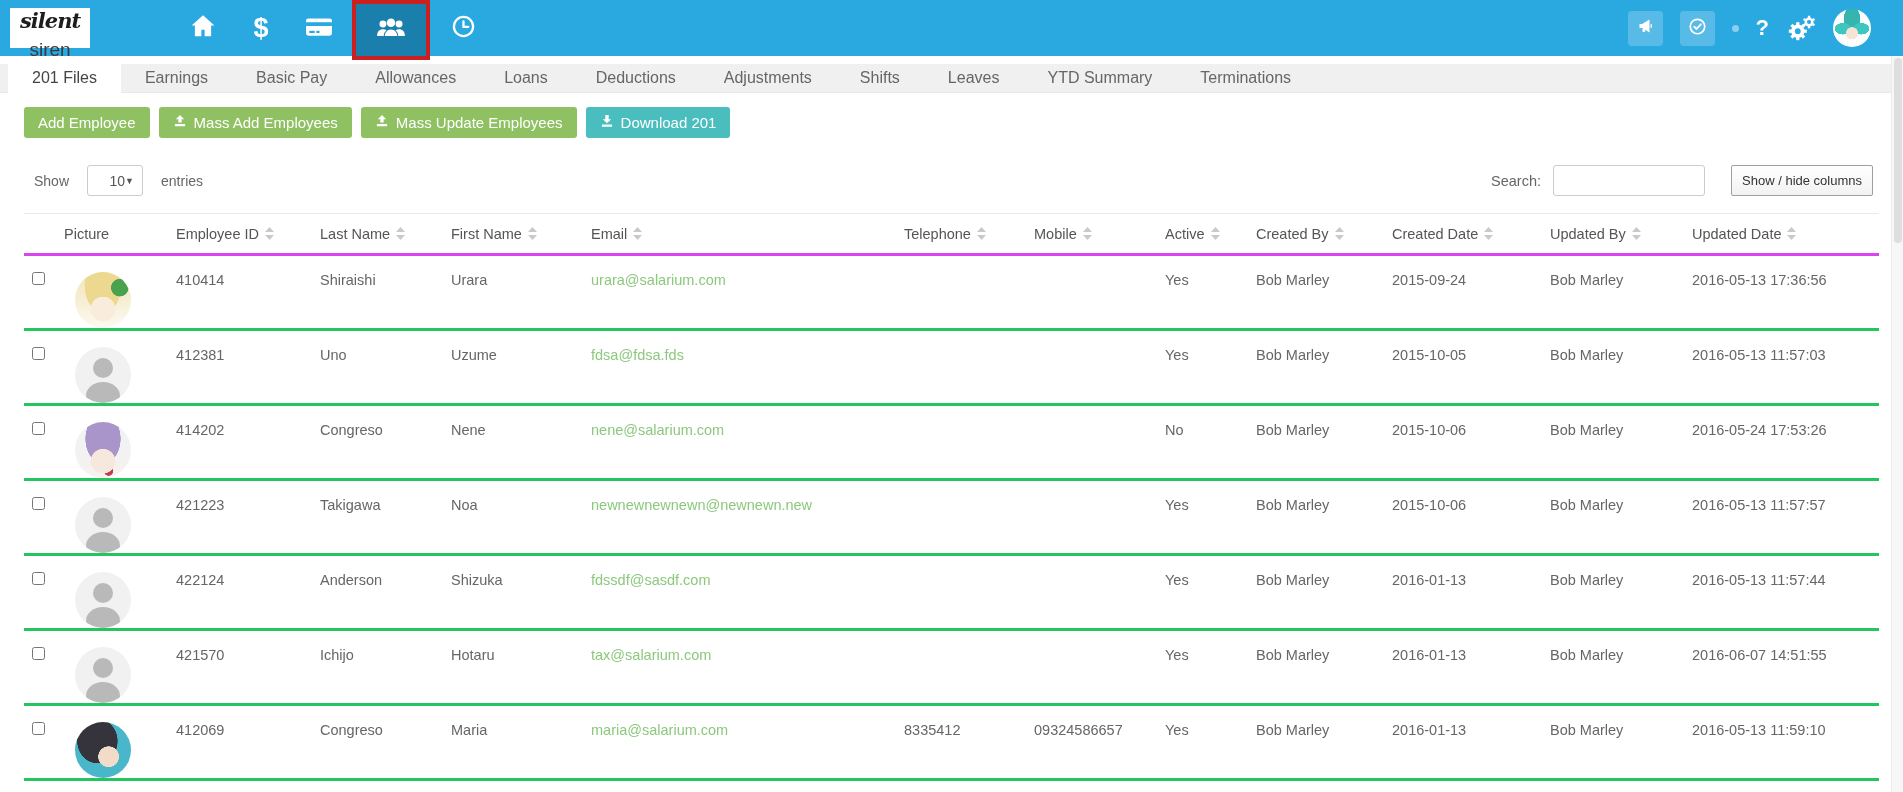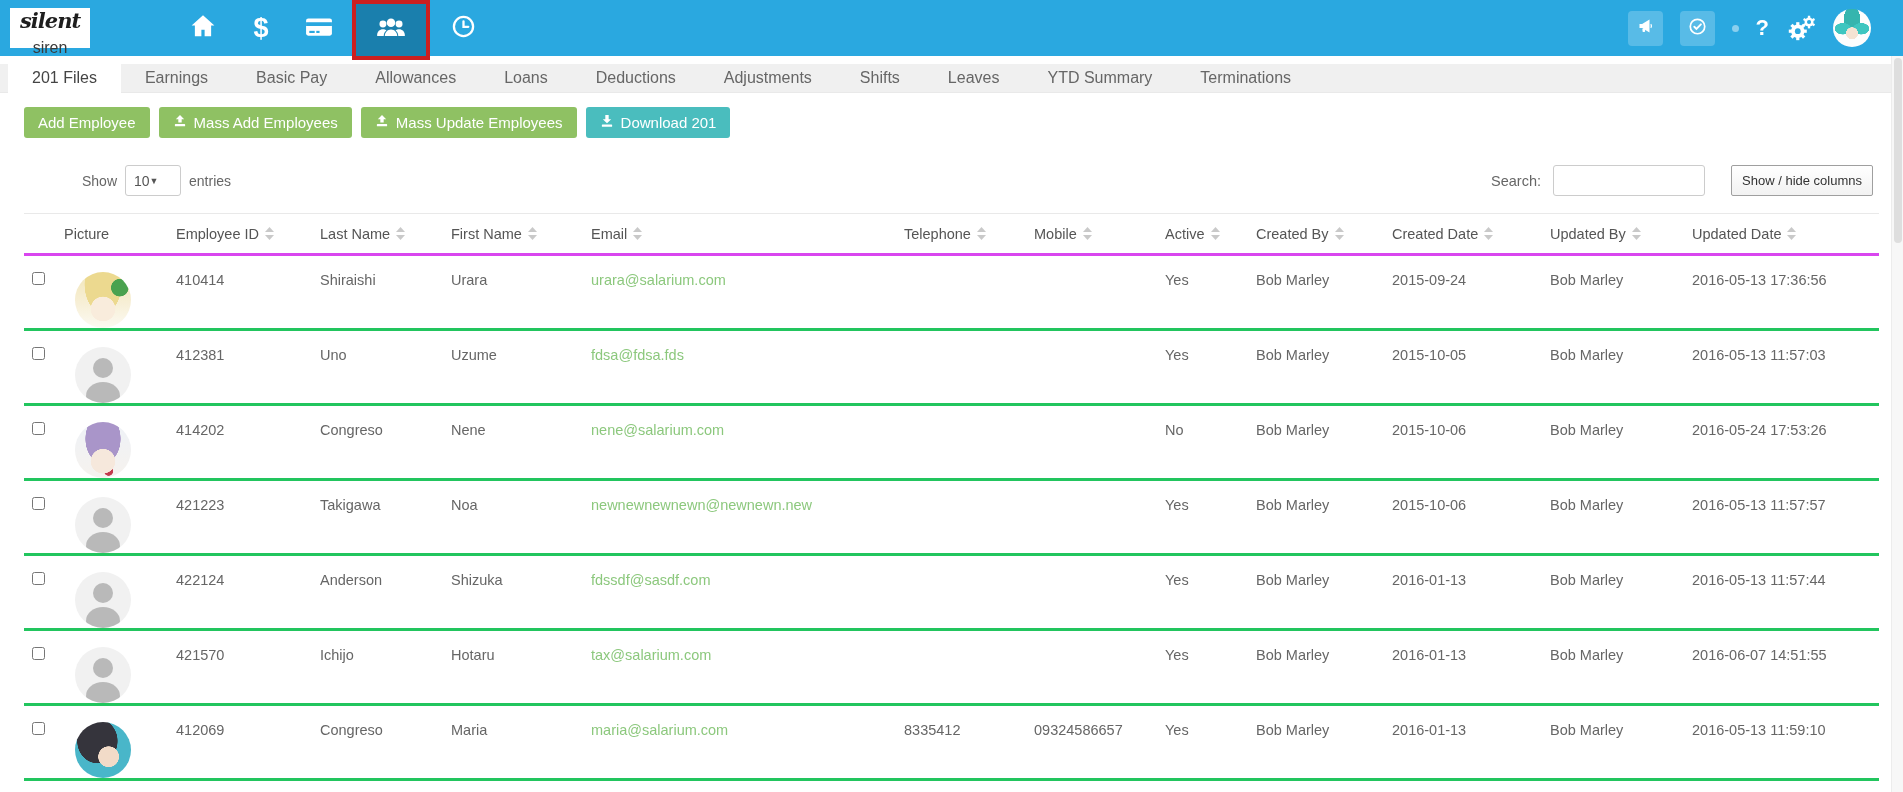--- a/index.html
+++ b/index.html
@@ -5,21 +5,21 @@
   * { margin:0; padding:0; box-sizing:border-box; }
   html,body { width:1903px; height:792px; overflow:hidden; background:#fff;
     font-family:"Liberation Sans","DejaVu Sans",sans-serif; }
 
   
   .topbar { height:56px; background:#2aa8e0; display:flex; align-items:center; position:relative; z-index:5; }
   .logo { margin-left:10px; background:#fff; height:40px; padding:0 10px; display:flex; align-items:center; gap:3px; cursor:pointer;flex-direction:column; }
   .logo-silent { font-family:"DejaVu Serif","Liberation Serif",serif; font-style:italic; font-weight:bold; font-size:21px; color:#1d1d1d; letter-spacing:-1px; }
   .logo-swirl { width:20px; height:20px; border-radius:50%; margin:0 1px;
     background:radial-gradient(circle at 42% 40%, #fde9c8 0 14%, #f5b545 38%, #e37d12 72%, #c05d04 100%); }
-  .logo-siren { font-size:16px; color:#3a3a3a; }
+  .logo-siren { font-size:19px; color:#3a3a3a; }
   .main-nav { display:flex; align-items:center; margin-left:88px; gap:8px; height:56px; }
   .nav-item { width:50px; height:56px; display:flex; align-items:center; justify-content:center; cursor:pointer; color:#fff; }
   .nav-item.active { width:78px; height:60px; background:#1a7fad; border:4px solid #cc1f1f; align-self:flex-start; }
   .nav-dollar { font-size:27px; font-weight:bold; color:#fff; line-height:1; }
   .top-right { margin-left:auto; display:flex; align-items:center; gap:17px; margin-right:32px; }
   .tr-btn { width:35px; height:35px; border-radius:4px; background:rgba(255,255,255,0.22); display:flex; align-items:center; justify-content:center; cursor:pointer; }
   .tr-dot { width:7px; height:7px; border-radius:50%; background:rgba(255,255,255,0.45); }
   .tr-help { font-size:22px; font-weight:bold; color:#fff; cursor:pointer; }
   .tr-gears { display:flex; cursor:pointer; }
   .tr-avatar { width:38px; height:38px; border-radius:50%; cursor:pointer; overflow:hidden;
@@ -37,23 +37,23 @@
 
   
   .toolbar { margin:14px 0 0 24px; display:flex; gap:9px; }
   .btn { height:31px; border:none; border-radius:3px; color:#fff; font-size:15px; padding:0 14px;
     display:inline-flex; align-items:center; gap:7px; cursor:pointer; font-family:inherit; }
   .btn.green { background:#8fc163; }
   .btn.teal  { background:#4abdbe; }
 
   
   .controls { margin-top:27px; padding:0 30px 0 34px; display:flex; align-items:center; justify-content:space-between; height:31px; }
-  .show-entries { display:flex; align-items:center; gap:8px; font-size:14px; color:#666;margin-left:48px; }
+  .show-entries { display:flex; align-items:center; gap:18px; font-size:14px; color:#666; }
   .select-box { width:56px; height:31px; border:1px solid #ccc; border-radius:3px; display:flex; align-items:center;
-    justify-content:flex-start; padding:0 8px; font-size:14px; color:#555; cursor:pointer; background:#fff; }
+    justify-content:flex-end; padding:0 8px; font-size:14px; color:#555; cursor:pointer; background:#fff; }
   .select-box .caret { font-size:9px; color:#555; }
   .right-controls { display:flex; align-items:center; gap:12px; }
   .right-controls label { font-size:14.5px; color:#666; }
   .search-input { width:152px; height:31px; border:1px solid #ccc; border-radius:3px; padding:0 8px; font-size:14px; color:#555; outline:none; }
   .colvis-btn { margin-left:14px; height:31px; padding:0 10px; font-size:13px; color:#333; background:linear-gradient(#fff,#f2f2f2);
     border:1px solid #9f9f9f; border-radius:2px; cursor:pointer; font-family:inherit; }
 
   
   table.emp { margin:17px 24px 0 24px; width:1855px; border-collapse:collapse; table-layout:fixed; }
   table.emp thead tr { border-top:1px solid #e9e9e9; border-bottom:3px solid #d946ef; height:41px; }

